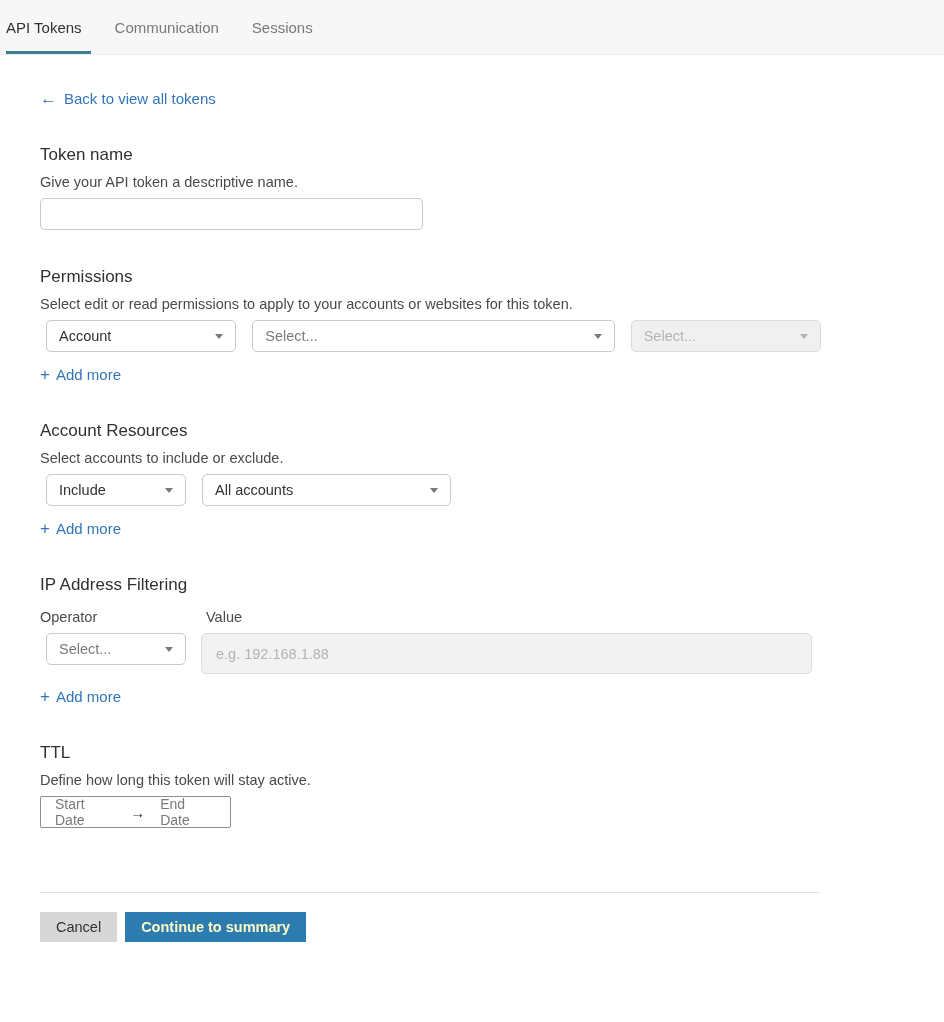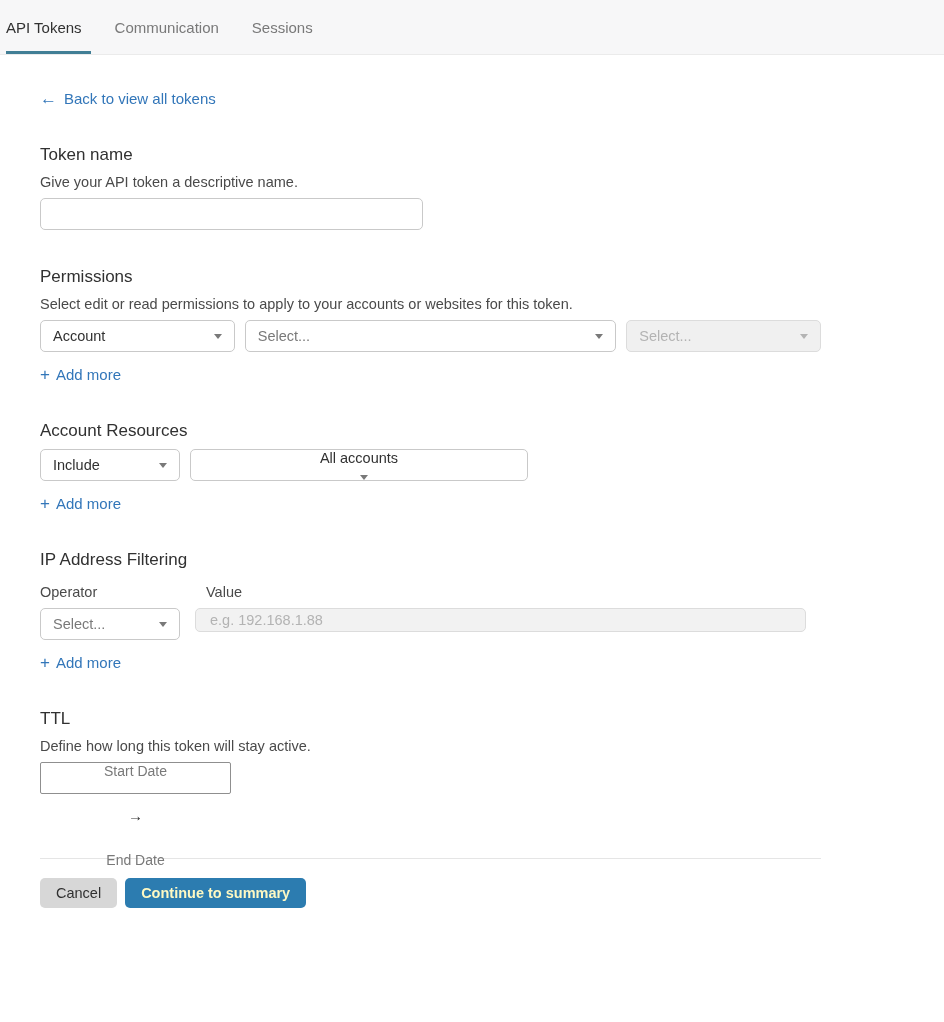--- a/index.html
+++ b/index.html
@@ -113,20 +113,21 @@
     border: 1px solid var(--border);
     border-radius: 5px;
     background: #ffffff;
     display: flex;
     align-items: center;
     justify-content: space-between;
     padding: 0 12px;
     font-size: 14.5px;
     color: var(--ink);
     cursor: pointer;
+    margin-left: 6px;
   }
   .select .placeholder { color: var(--soft); }
   .select.disabled {
     background: #f0f0f0;
     border-color: var(--border-light);
     cursor: default;
   }
   .select.disabled .placeholder { color: var(--faint); }
   .chev {
     width: 0; height: 0;
@@ -134,25 +135,25 @@
     border-right: 4.5px solid transparent;
     border-top: 5.5px solid var(--soft);
     margin-left: 10px;
     flex: none;
   }
   .select.disabled .chev { border-top-color: var(--faint); }
 
   .w-195 { width: 195px; }
   .w-372 { width: 372px; }
   .w-151 { width: 140px; }
-  .w-302 { width: 338px; flex-direction: column; }
+  .w-302 { width: 249px; }
 
   .disabled-input {
     width: 611px;
-    height: 24px;
+    height: 41px;
     border: 1px solid var(--border-light);
     border-radius: 5px;
     background: #f2f2f2;
     padding: 0 14px;
     font-size: 14.5px;
     font-family: inherit;
     color: var(--ink);
     outline: none;
   }
   .disabled-input::placeholder { color: var(--faint); }
@@ -179,43 +180,42 @@
 
   .date-range {
     margin-top: 8px;
     width: 191px;
     height: 32px;
     border: 1px solid #8f8f8f;
     border-radius: 2px;
     display: flex;
     align-items: center;
     padding: 0 14px;
-    gap: 28px;
+    gap: 15px;
     font-size: 14px;
     color: var(--soft);
     cursor: pointer;
     background: #ffffff;
-    flex-direction: column;
   }
   .date-range .range-arrow { color: var(--ink); font-size: 15px; }
 
   .divider {
     border: none;
     border-top: 1px solid #e5e5e5;
     margin-top: 64px;
   }
   .actions {
     display: flex;
     gap: 8px;
     margin-top: 19px;
   }
   .btn {
     height: 30px;
     border: none;
-    border-radius: 5px;
+    border-radius: 0;
     padding: 0 16px;
     font-size: 14.5px;
     font-family: inherit;
     cursor: pointer;
   }
   .btn.cancel { background: #d7d7d7; color: var(--ink); }
   .btn.primary { background: var(--accent); color: #fef9c3; font-weight: bold; }
 </style>
 </head>
 <body>
@@ -258,20 +258,21 @@
       </div>
     </div>
     <a class="add-more">
       <span class="plus">+</span>
       <span>Add more</span>
     </a>
   </section>
 
   <section>
     <h2>Account Resources</h2>
+    <p class="desc">Select accounts to include or exclude.</p>
     <div class="row">
       <div class="select w-151">
         <span>Include</span>
         <span class="chev"></span>
       </div>
       <div class="select w-302">
         <span>All accounts</span>
         <span class="chev"></span>
       </div>
     </div>

